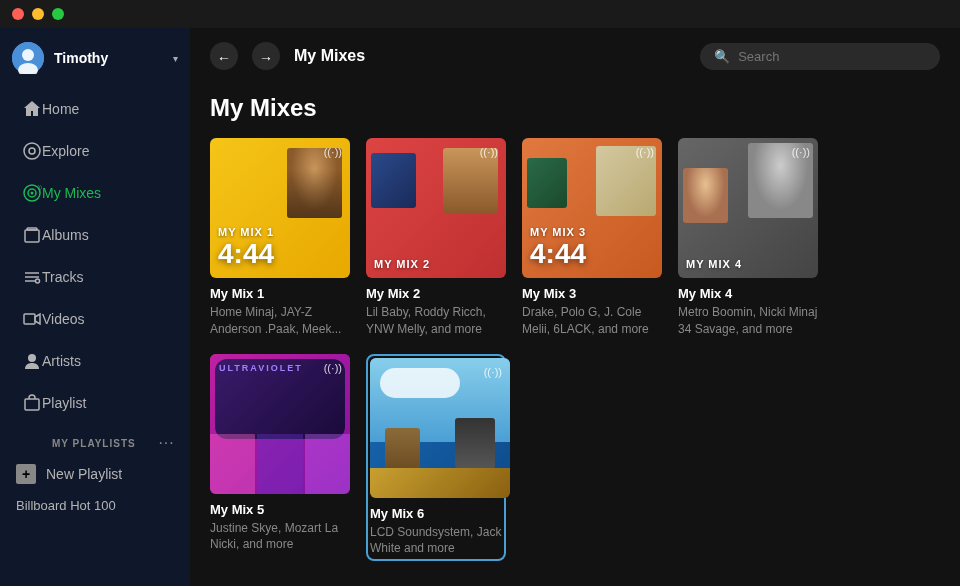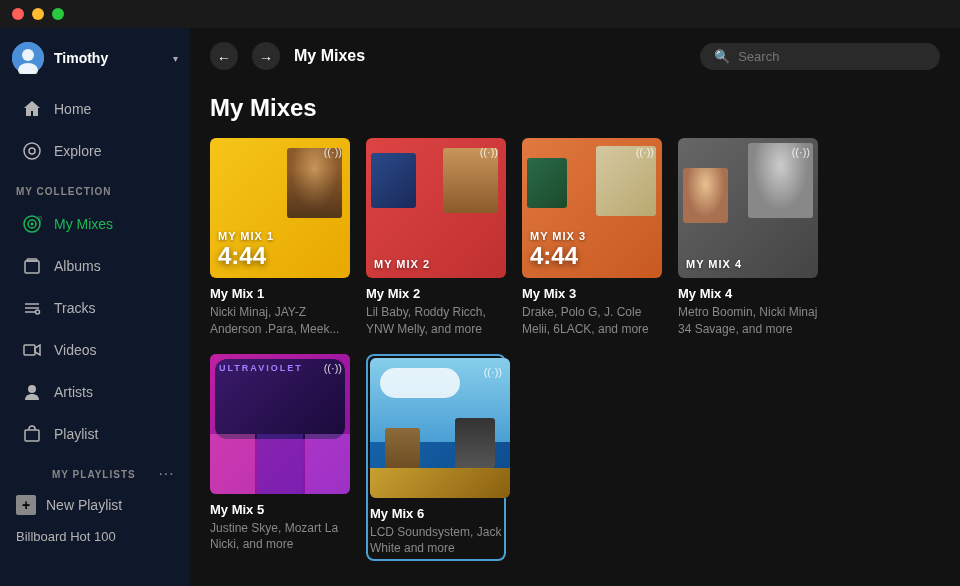--- a/index.html
+++ b/index.html
@@ -75,21 +75,20 @@
       color: #aaa;
     }
 
     .nav-item {
       display: flex;
       align-items: center;
       padding: 10px 16px;
       cursor: pointer;
       font-size: 14px;
       color: #b3b3b3;
-      gap: 12px;
       border-radius: 4px;
       margin: 1px 6px;
     }
     .nav-item.active { color: #1db954; }
     .nav-icon {
       width: 20px; height: 20px;
       display: flex; align-items: center; justify-content: center;
       flex-shrink: 0;
     }
 
@@ -283,21 +282,21 @@
     }
 
     .mix-label {
       font-size: 11px;
       font-weight: 800;
       color: #fff;
       letter-spacing: 1px;
       text-shadow: 0 1px 3px rgba(0,0,0,0.5);
     }
     .mix-number {
-      font-size: 24px;
+      font-size: 28px;
       font-weight: 800;
       color: #fff;
       text-shadow: 0 2px 6px rgba(0,0,0,0.5);
     }
     .mix-radio-icon {
       position: absolute;
       top: 8px;
       right: 8px;
       font-size: 11px;
       color: rgba(255,255,255,0.8);
@@ -403,21 +402,20 @@
     <div class="nav-item">
       <span class="nav-icon">
         <svg width="20" height="20" viewBox="0 0 20 20" fill="none" stroke="#b3b3b3" stroke-width="1.5">
           <circle cx="10" cy="10" r="8"></circle>
           <circle cx="10" cy="10" r="3"></circle>
         </svg>
       </span>
       <span>Explore</span>
     </div>
 
-    <div class="section-label">MY COLLECTION</div>
 
     <div class="nav-item active">
       <span class="nav-icon">
         <svg width="20" height="20" viewBox="0 0 20 20">
           <circle cx="10" cy="10" r="8" fill="none" stroke="#1db954" stroke-width="1.5"></circle>
           <circle cx="10" cy="10" r="4" fill="none" stroke="#1db954" stroke-width="1.5"></circle>
           <circle cx="10" cy="10" r="1.5" fill="#1db954"></circle>
           <text x="16" y="6" font-size="6" fill="#1db954">))</text>
         </svg>
       </span>
@@ -514,21 +512,21 @@
             <div class="mix1-bg">
               <div class="mix1-art">
                 <div class="mix1-person"></div>
               </div>
               <span class="mix-radio-icon">((·))</span>
               <span class="mix-label">MY MIX 1</span>
               <span class="mix-number">4:44</span>
             </div>
           </div>
           <div class="mix-name">My Mix 1</div>
-          <div class="mix-artists">Nicki Minaj, JAY-Z Anderson .Para, Meek...</div>
+          <div class="mix-artists">Home Minaj, JAY-Z Anderson .Paak, Meek...</div>
         </div>
 
         <div class="mix-card">
           <div class="mix-thumb">
             <div class="mix2-bg">
               <div style="position:absolute;top:10px;right:8px;width:55px;height:65px;background:linear-gradient(135deg,#8b4513,#5a2d0c);border-radius:3px;overflow:hidden;">
                 <div style="width:100%;height:100%;background:linear-gradient(180deg,#c8955a,#8b5a2b);"></div>
               </div>
               <div style="position:absolute;top:15px;left:5px;width:45px;height:55px;background:linear-gradient(135deg,#2a4a8a,#1a2a5a);border-radius:3px;"></div>
               <span class="mix-radio-icon">((·))</span>

